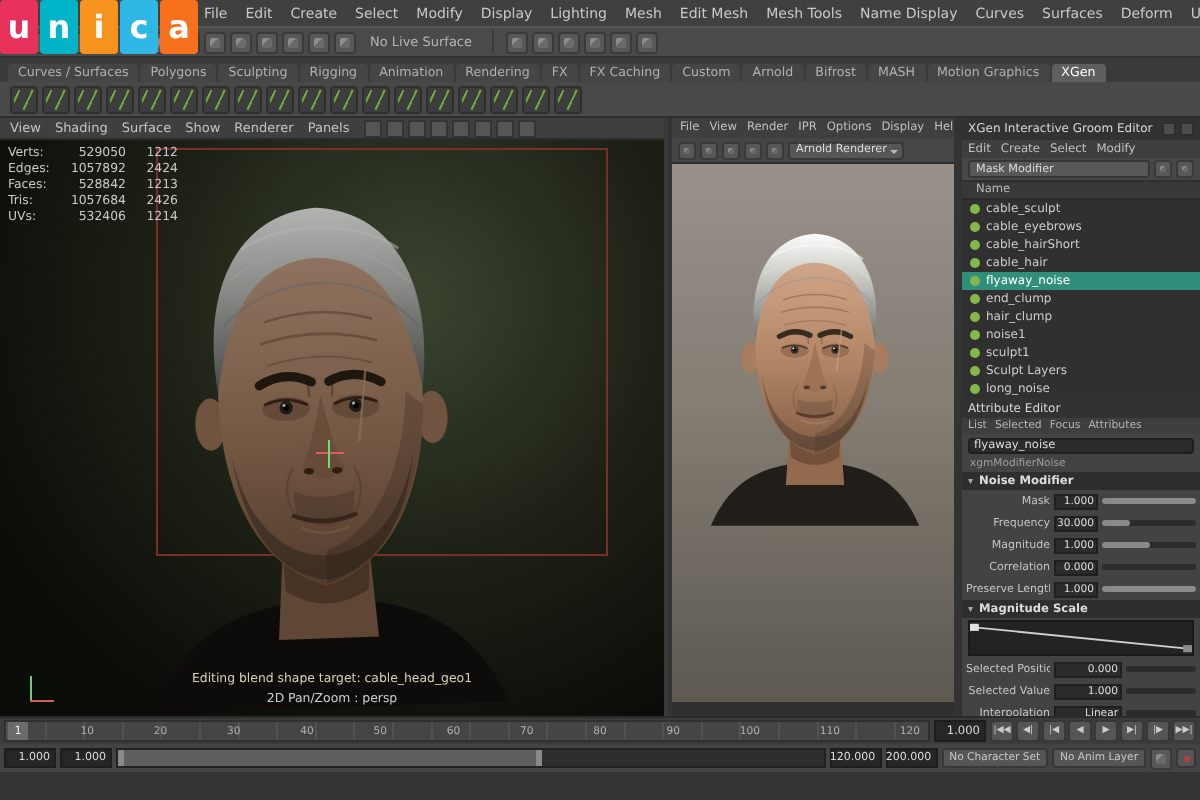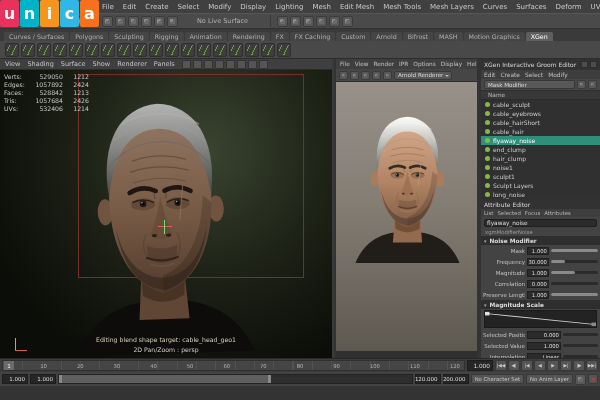--- a/index.html
+++ b/index.html
@@ -7,21 +7,21 @@
 body{font-family:"DejaVu Sans",sans-serif;background:#333;position:relative;color:#ccc}
 #app{position:absolute;inset:0;background:#333}
 .strip{position:absolute;left:0;right:0}
 
 #menubar{top:0;height:13px;background:#404040;display:flex;align-items:center;gap:9px;padding:0 6px 0 102px;font-size:7px;color:#c9c9c9;white-space:nowrap;overflow:hidden}
 #statusline{top:13px;height:16px;background:#4a4a4a;border-top:1px solid #565656;border-bottom:1px solid #303030;display:flex;align-items:center;gap:3px;padding:0 4px;overflow:hidden}
 .sl-dropdown{width:46px;height:11px;background:#5a5a5a;border:1px solid #393939;border-radius:2px;position:relative;flex:none}
 .sl-dropdown:after{content:"";position:absolute;right:2px;top:4px;border:3px solid transparent;border-top-color:#bbb}
 .icon-sq{width:11px;height:11px;background:#585858;border:1px solid #3a3a3a;border-radius:2px;flex:none;position:relative;overflow:hidden}
 .icon-sq:after{content:"";position:absolute;inset:2px;background:linear-gradient(135deg,#9a9a9a 0 40%,#6f6f6f 40% 100%);border-radius:1px;opacity:.8}
-.sl-text{font-size:6.5px;color:#b5b5b5;margin:0 16px;white-space:nowrap}
+.sl-text{font-size:6.5px;color:#b5b5b5;margin:0 4px;white-space:nowrap}
 .divider{width:1px;height:12px;background:#3a3a3a;margin:0 3px;flex:none}
 .sl-group,.pm-icons,.rv-icons,.rp-icons{display:flex;gap:2px;align-items:center}
 #shelftabs{top:29px;height:12px;background:#3a3a3a;display:flex;align-items:flex-end;gap:1px;padding:0 4px;font-size:6.3px;color:#b0b0b0;overflow:hidden}
 .shelf-tab{padding:1px 5px;background:#454545;border-radius:2px 2px 0 0;white-space:nowrap}
 .shelf-tab.active{background:#5f5f5f;color:#fff}
 #shelf{top:41px;height:18px;background:#494949;border-bottom:1px solid #2c2c2c;display:flex;align-items:center;gap:2px;padding:0 5px;overflow:hidden}
 .shelf-icon{width:14px;height:14px;background:#3d3d3d;border:1px solid #2f2f2f;border-radius:2px;flex:none;position:relative;overflow:hidden}
 .shelf-icon:after{content:"";position:absolute;inset:1px;background:repeating-linear-gradient(115deg,transparent 0 2px,#6ba33c 2px 3px,transparent 3px 6px)}
 
 #vp-left{position:absolute;left:0;top:59px;width:334px;height:299px;background:#262626;border-right:2px solid #3a3a3a}
@@ -118,21 +118,21 @@
   <span class="menu-item">File</span>
       <span class="menu-item">Edit</span>
       <span class="menu-item">Create</span>
       <span class="menu-item">Select</span>
       <span class="menu-item">Modify</span>
       <span class="menu-item">Display</span>
       <span class="menu-item">Lighting</span>
       <span class="menu-item">Mesh</span>
       <span class="menu-item">Edit Mesh</span>
       <span class="menu-item">Mesh Tools</span>
-      <span class="menu-item">Mesh Layers</span>
+      <span class="menu-item">Name Display</span>
       <span class="menu-item">Curves</span>
       <span class="menu-item">Surfaces</span>
       <span class="menu-item">Deform</span>
       <span class="menu-item">UV</span>
     </div>
 
   <div id="statusline" class="strip">
     <div class="sl-dropdown"></div>
     <span class="divider"></span>
     <div class="sl-group">

